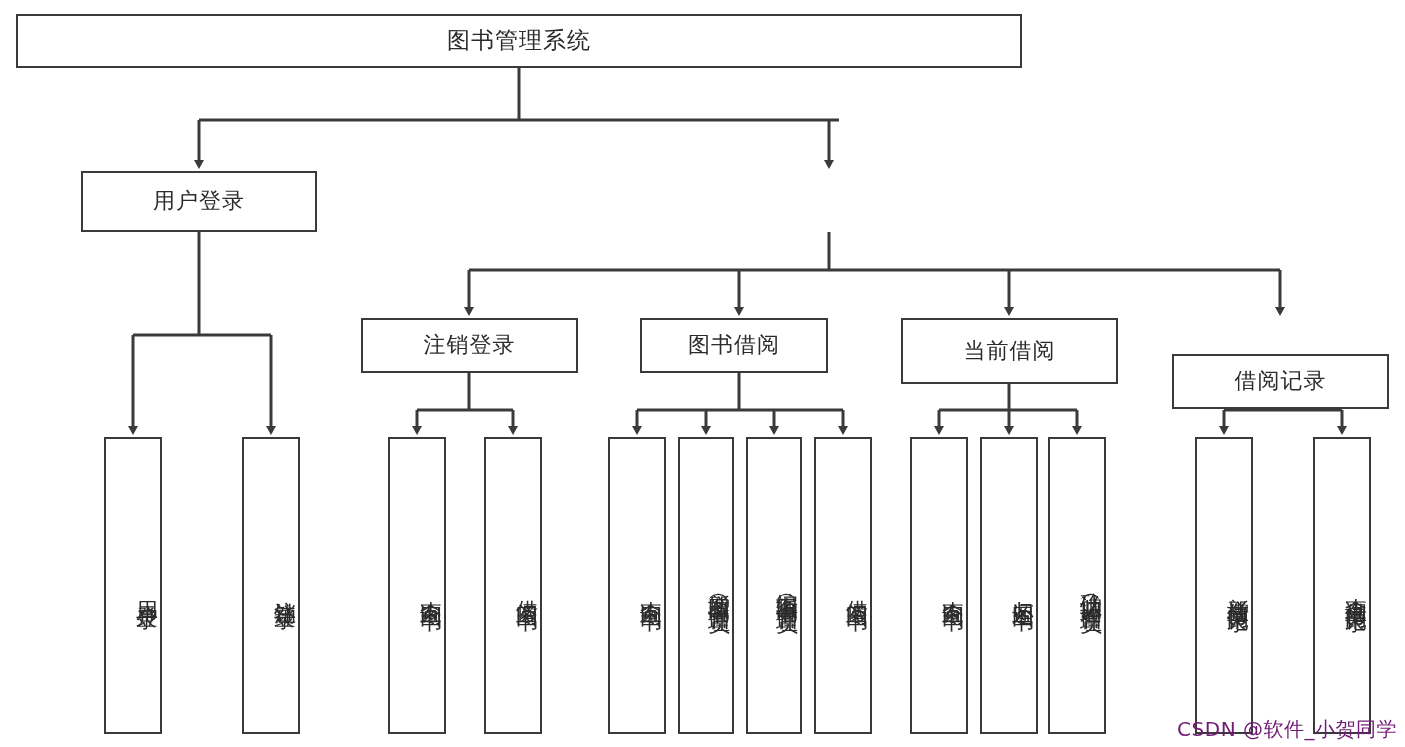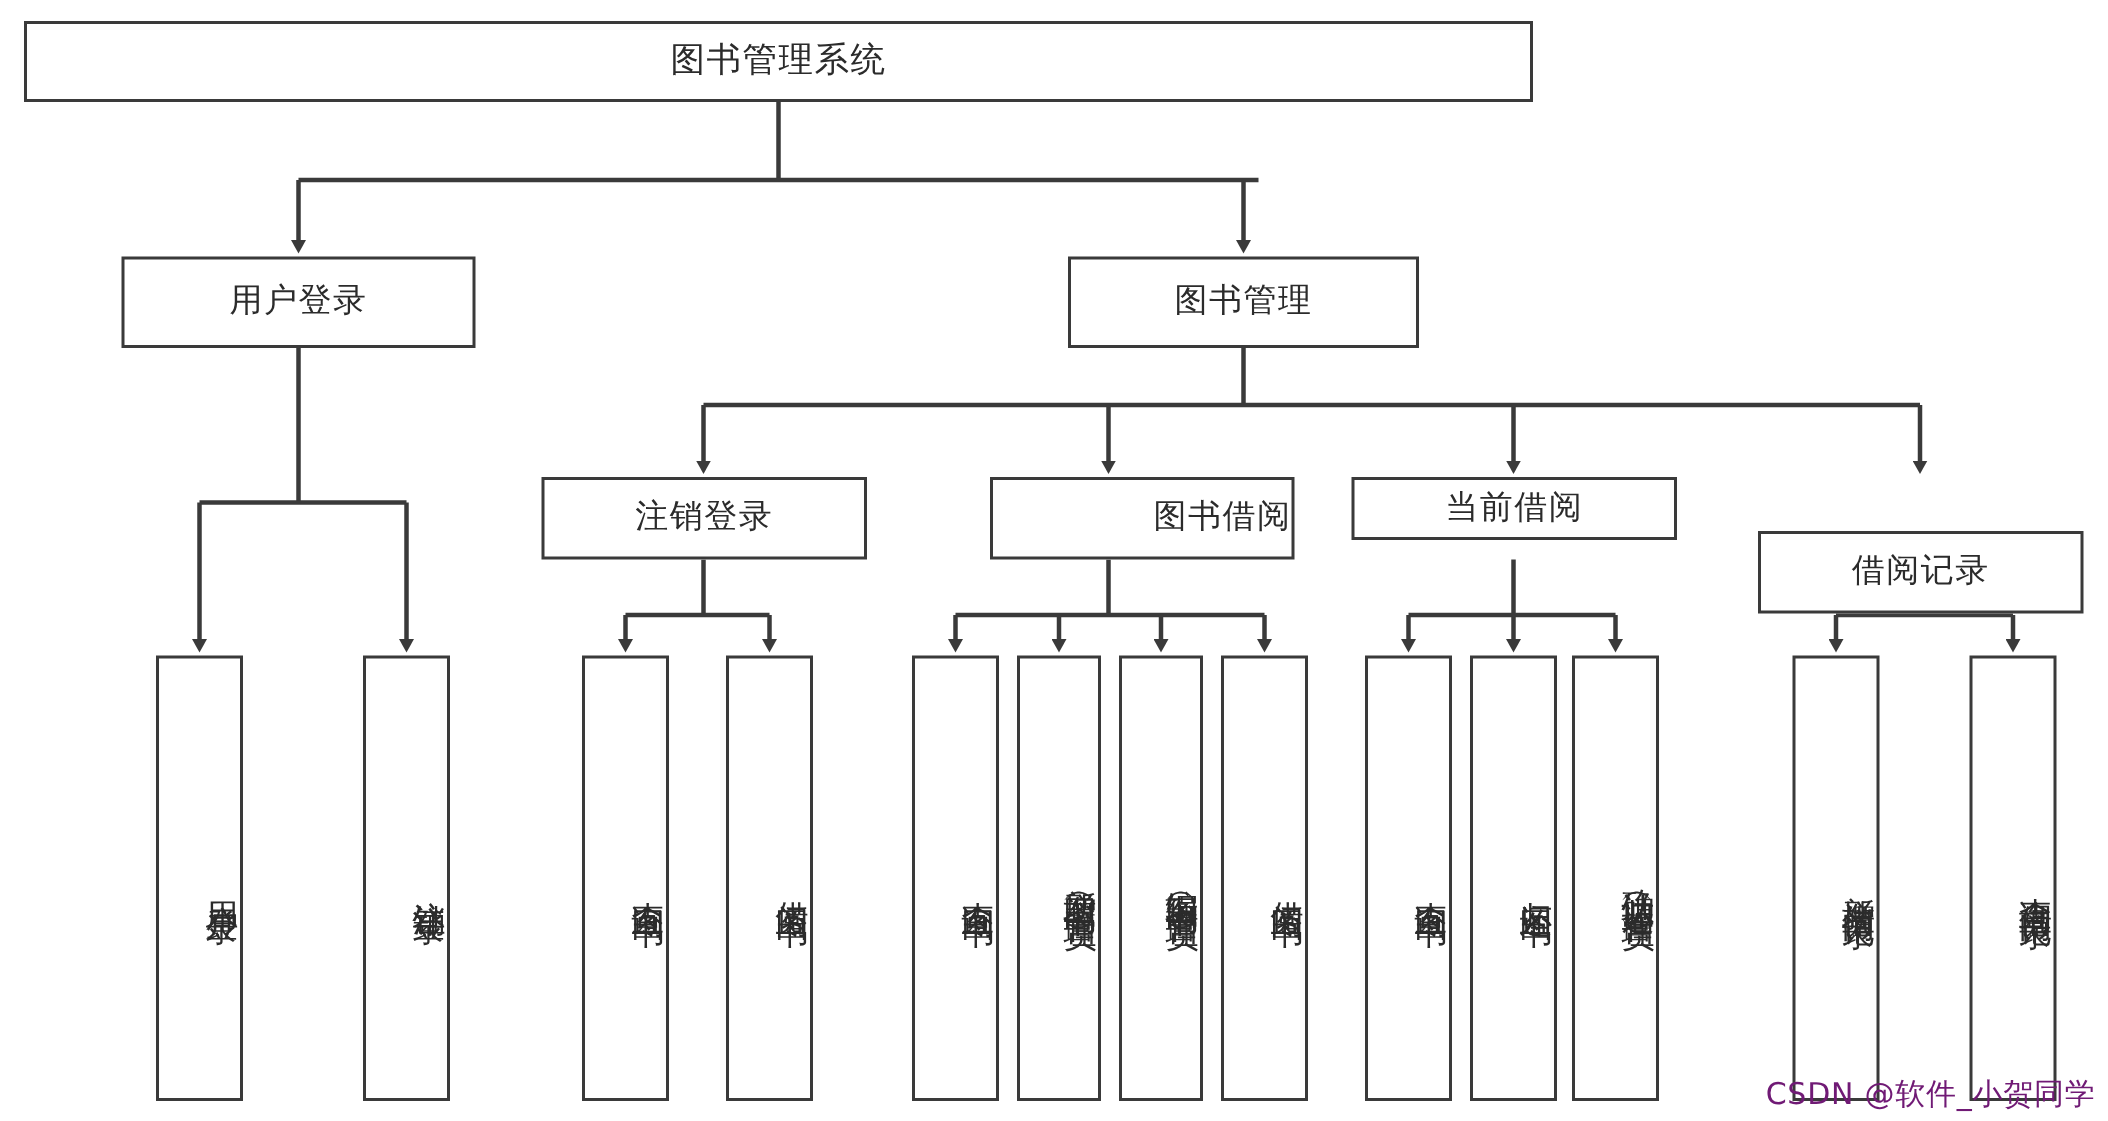--- a/index.html
+++ b/index.html
@@ -124,31 +124,28 @@
     </g>
   </svg>
 
   <div class="node node-h node-root" style="left:16px; top:14px; width:1006px; height:54px;">
     <span>图书管理系统</span>
   </div>
 
   <div class="node node-h" style="left:81px; top:171px; width:236px; height:61px;">
     <span>用户登录</span>
   </div>
-  <div class="node node-h" style="left:712px; top:171px; width:234px; height:61px;">
-    <span>图书管理</span>
-  </div>
 
   <div class="node node-h" style="left:361px; top:318px; width:217px; height:55px;">
     <span>注销登录</span>
   </div>
-  <div class="node node-h" style="left:660px; top:318px; width:203px; height:55px;justify-content:flex-end;">
+  <div class="node node-h" style="left:640px; top:318px; width:188px; height:55px;">
     <span>图书借阅</span>
   </div>
-  <div class="node node-h" style="left:901px; top:318px; width:217px; height:42px;">
+  <div class="node node-h" style="left:901px; top:318px; width:217px; height:66px;">
     <span>当前借阅</span>
   </div>
   <div class="node node-h" style="left:1172px; top:318px; width:217px; height:55px;margin-top:36px;">
     <span>借阅记录</span>
   </div>
 
   <div class="node node-v" style="left:104px; top:437px; width:58px; height:297px;">
     <span class="vlabel">用户登录</span>
   </div>
   <div class="node node-v" style="left:242px; top:437px; width:58px; height:297px;">

